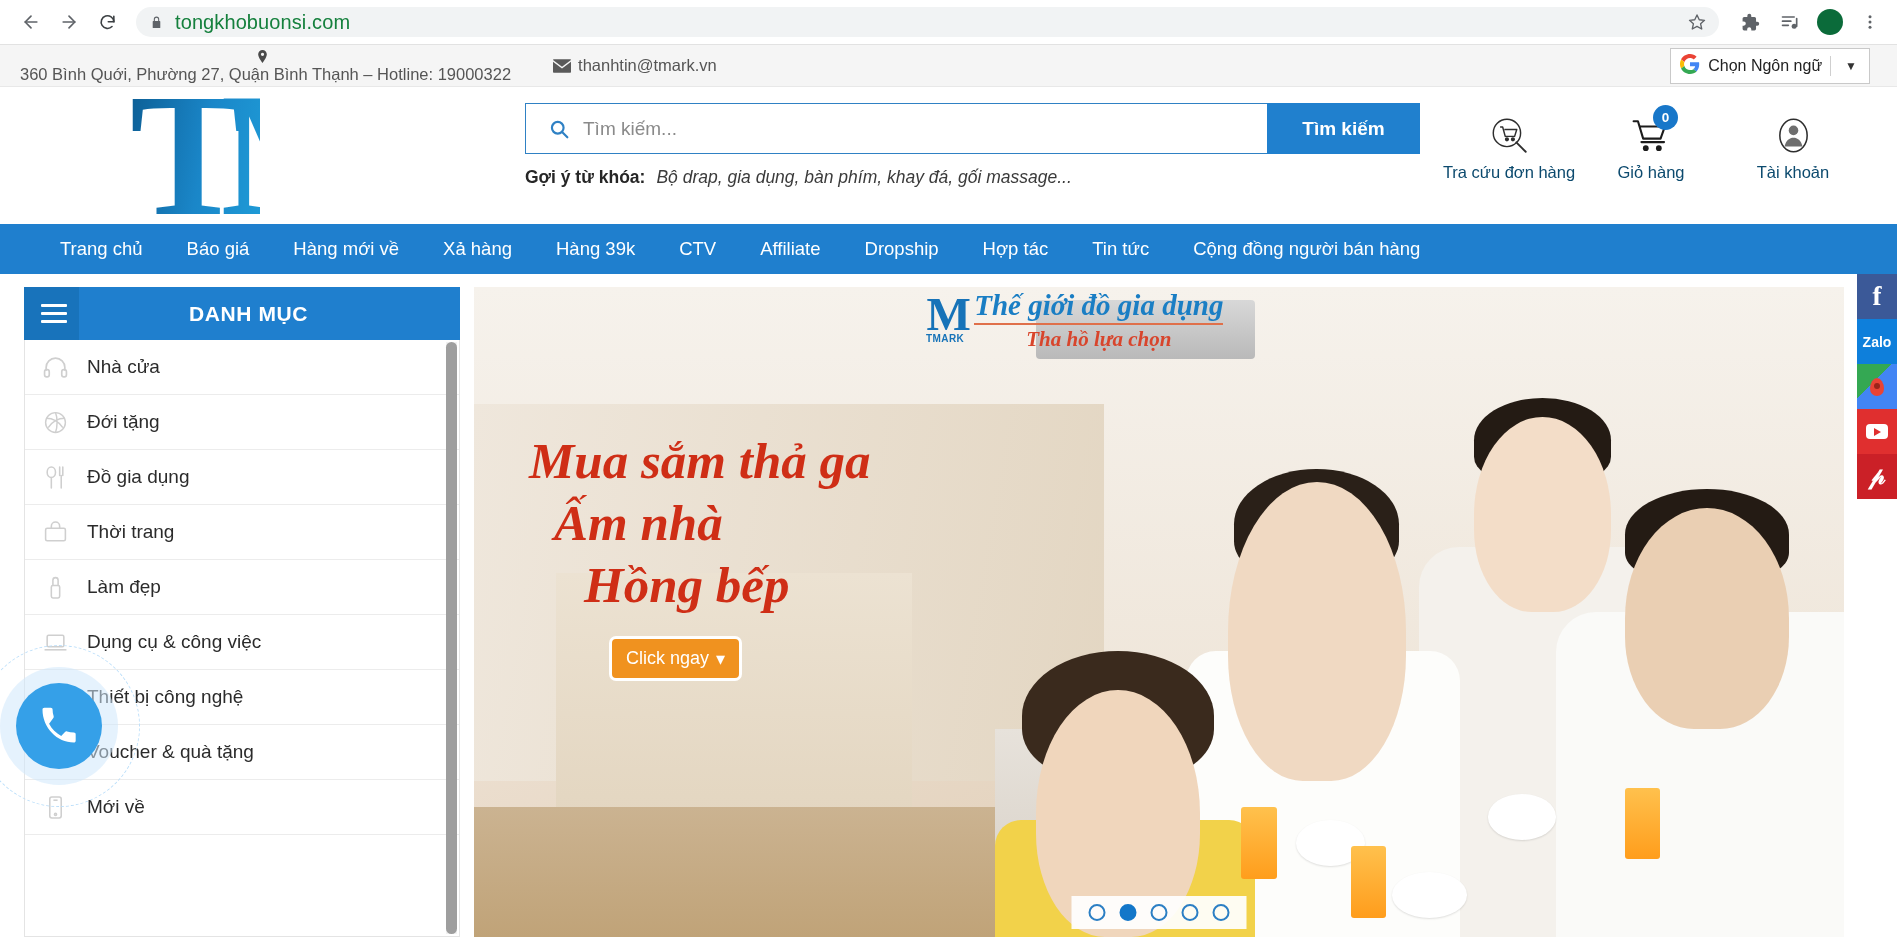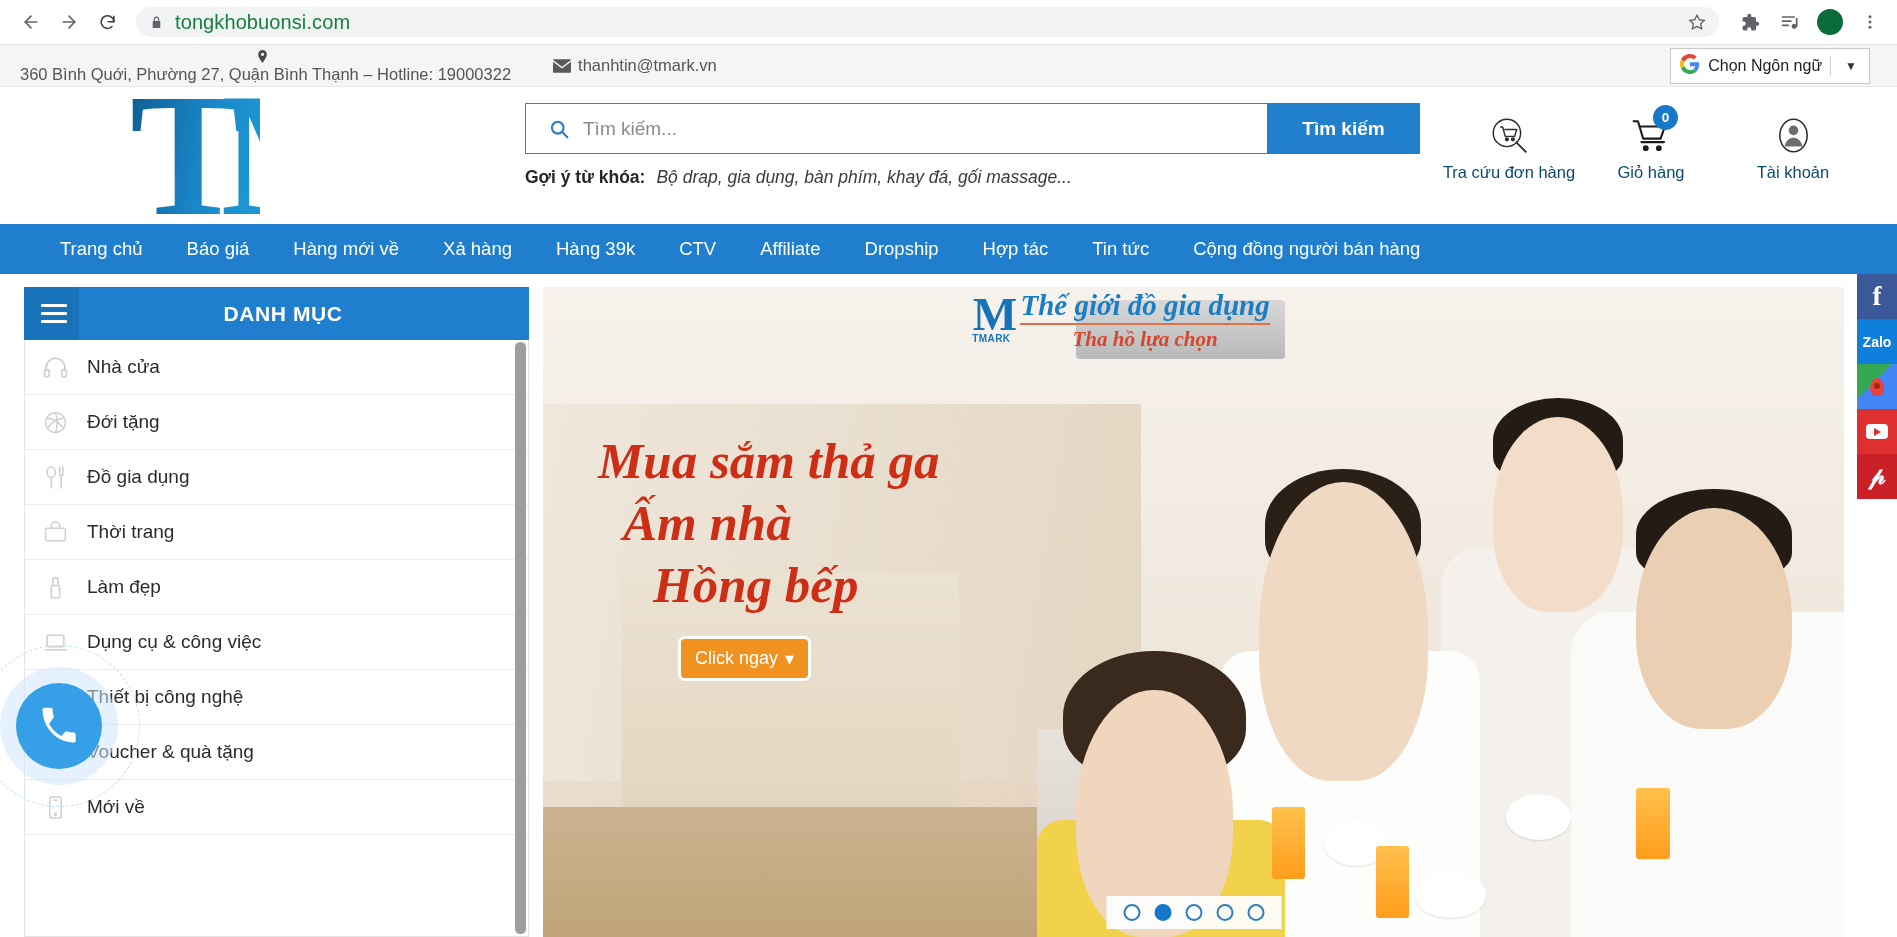--- a/index.html
+++ b/index.html
@@ -107,21 +107,21 @@
     padding-left:38px; gap:0;
   }
   .nav-item {
     color:#fff; font-size:18.5px; padding:0 22px; cursor:pointer;
     white-space:nowrap; line-height:50px;
   }
 
   
   .main { display:flex; height:calc(937px - 44px - 43px - 137px - 50px); position:relative; }
 
-  .sidebar { width:529px; padding:13px 0 0 24px; position:relative; }
+  .sidebar { width:460px; padding:13px 0 0 24px; position:relative; }
   .cat-head {
     height:53px; background:#1f7fce; display:flex; align-items:center; color:#fff;
   }
   .burger { width:55px; display:flex; flex-direction:column; gap:5px; align-items:center;
     padding-left:4px; cursor:pointer; background:#1873bb; height:53px; justify-content:center;}
   .burger span { display:block; width:26px; height:3px; background:#fff; border-radius:1px;}
   .cat-title { flex:1 1 auto; text-align:center; font-size:21px; font-weight:bold;
     letter-spacing:.6px; padding-right:42px; }
   .cat-list { border:1px solid #e4e4e4; border-top:none; background:#fff;
     position:relative; height:calc(100% - 53px); overflow:hidden;}

